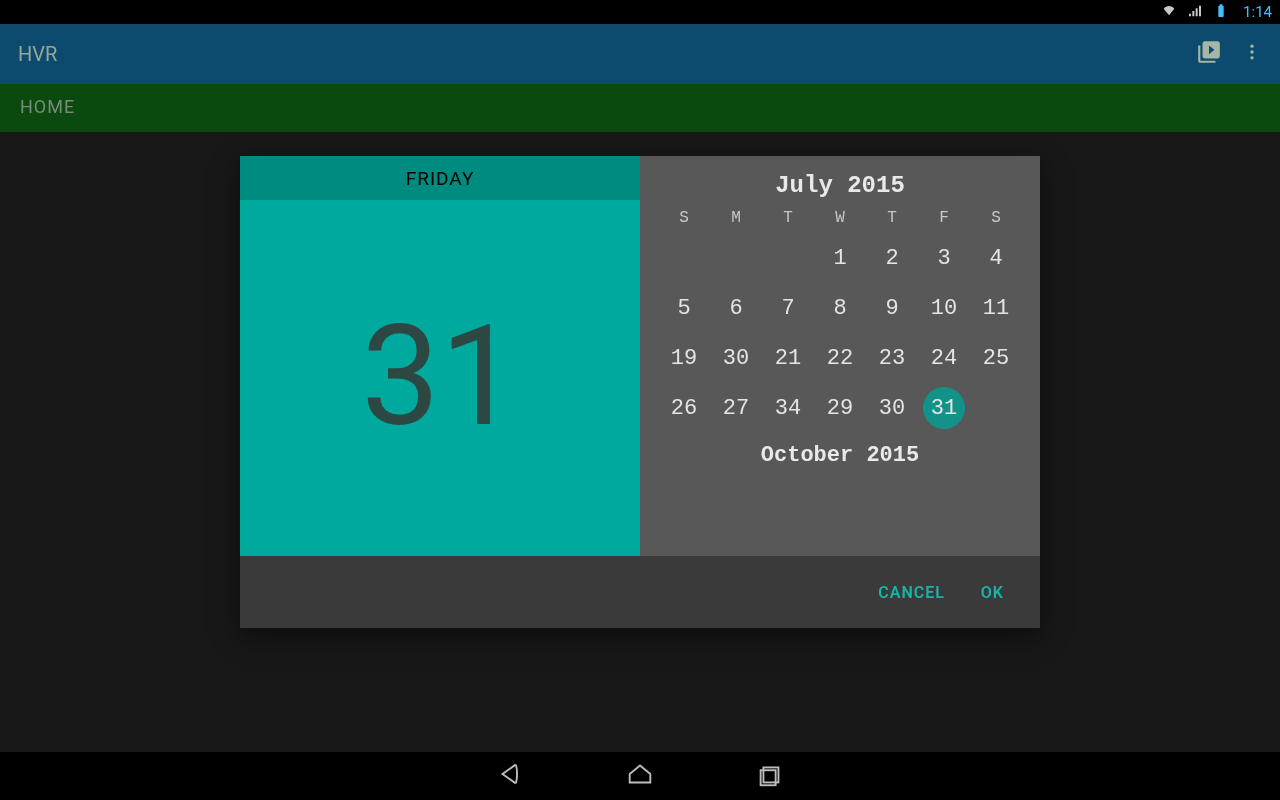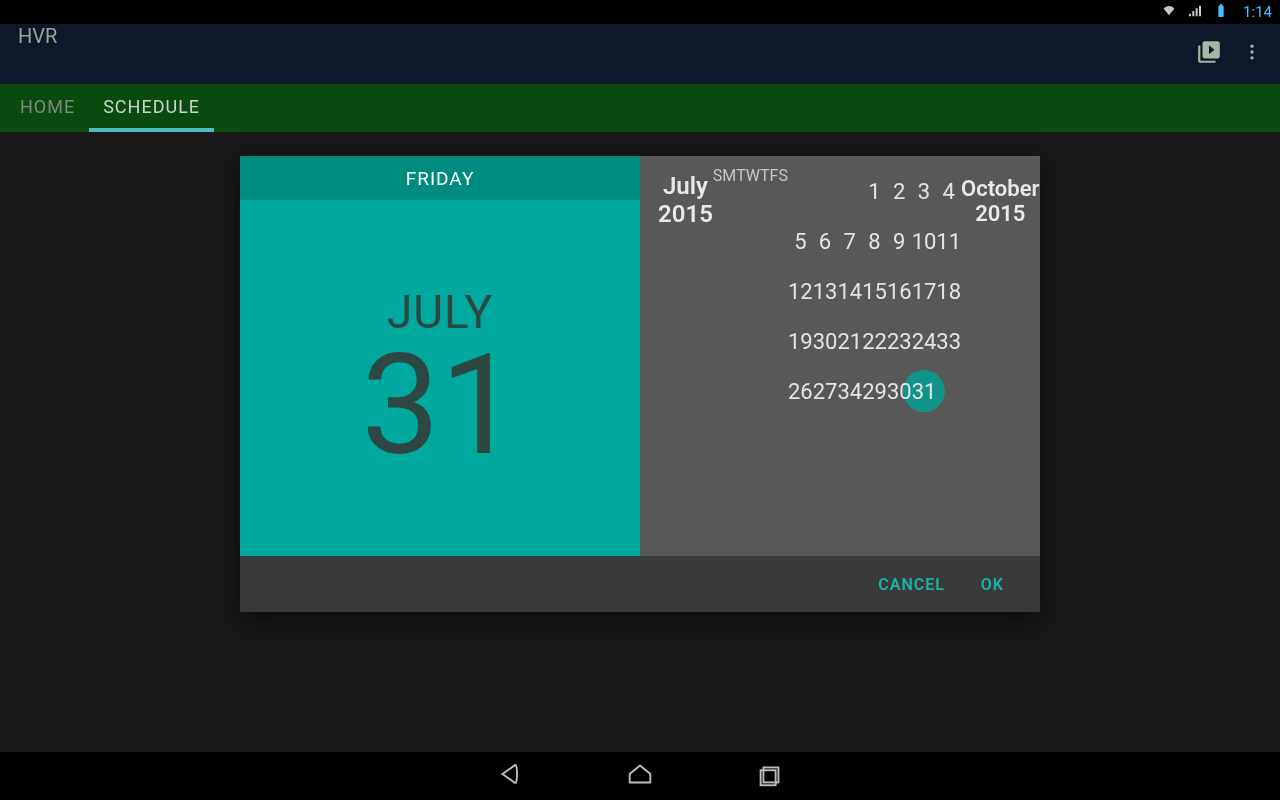--- a/index.html
+++ b/index.html
@@ -25,22 +25,23 @@
       color: #c8c8c8;
       font-size: 14px;
     }
     .status-bar .clock { color: #3dc1ff; font-size: 15px; margin-left: 4px;}
     .status-bar svg { width: 16px; height: 16px; fill: #c8c8c8; }
     .status-bar .battery svg { fill: #3dc1ff; }
 
     
     .action-bar {
       height: 60px;
-      background: #0f172a;
-      display: flex;
+      background: #0c4a6e;
+      display: flex;
+      align-items: center;
       padding: 0 18px;
       color: #b7c7b7;
       font-size: 20px;
       position: relative;
       border-bottom: none;
     }
     .action-bar .title { color: #95a895; font-size: 20px; }
     .action-bar .actions {
       margin-left: auto;
       display: flex;
@@ -96,21 +97,21 @@
     }
     .header-panel {
       width: 400px;
       background: #00a99d;
       display: flex;
       flex-direction: column;
     }
     .header-panel .weekday {
       height: 44px;
       background: #008b80;
-      color: #ffffff;
+      color: #000000;
       display: flex;
       align-items: center;
       justify-content: center;
       font-size: 19px;
       letter-spacing: 1px;
     }
     .header-panel .big {
       flex: 1;
       display: flex;
       flex-direction: column;
@@ -133,22 +134,23 @@
       font-size: 42px;
       margin-top: 0px;
       margin-bottom: 10px;
     }
 
     .calendar-panel {
       width: 400px;
       background: #585858;
       color: #d9d9d9;
       display: flex;
-      flex-direction: row;
+      flex-direction: column;
       padding: 10px 18px 0 18px;
+      font-family: Liberation Mono, monospace;
     }
     .month-title {
       text-align: center;
       font-size: 24px;
       font-weight: 600;
       color: #e9e9e9;
       padding: 6px 0 10px;
     }
     .dow-row, .week-row {
       display: grid;
@@ -181,21 +183,21 @@
     .day-cell.empty { cursor: default; }
     .next-month-title {
       text-align: center;
       font-size: 22px;
       font-weight: 600;
       color: #e9e9e9;
       padding: 10px 0 6px;
     }
 
     .dialog-buttons {
-      height: 56px;
+      height: 72px;
       background: #3a3a3a;
       display: flex;
       justify-content: flex-end;
       align-items: center;
       gap: 36px;
       padding: 0 36px;
     }
     .dlg-btn {
       color: #19b4a7;
       font-size: 16px;
@@ -255,33 +257,29 @@
           <circle cx="12" cy="19" r="2"></circle>
         </svg>
     </span>
   </div>
 </div>
 
 <div class="tab-row">
   <div class="tab">
     <span>HOME</span>
   </div>
-  <div class="tab active">
-    <span>SCHEDULE</span>
-  </div>
 </div>
 
 <div class="backdrop"></div>
 
 <div class="dialog">
   <div class="dialog-body">
     <div class="header-panel">
       <div class="weekday">FRIDAY</div>
       <div class="big">
-        <div class="month-label">JULY</div>
         <div class="day-number">31</div>
       </div>
     </div>
 
     <div class="calendar-panel">
       <div class="month-title">July 2015</div>
       <div class="dow-row" id="dow-row">
           <div class="dow-cell">S</div>
           <div class="dow-cell">M</div>
           <div class="dow-cell">T</div>
@@ -332,62 +330,39 @@
             </div>
             <div class="day-cell">
               <span class="num">10</span>
             </div>
             <div class="day-cell">
               <span class="num">11</span>
             </div>
           </div>
           <div class="week-row">
             <div class="day-cell">
-              <span class="num">12</span>
-            </div>
-            <div class="day-cell">
-              <span class="num">13</span>
-            </div>
-            <div class="day-cell">
-              <span class="num">14</span>
-            </div>
-            <div class="day-cell">
-              <span class="num">15</span>
-            </div>
-            <div class="day-cell">
-              <span class="num">16</span>
-            </div>
-            <div class="day-cell">
-              <span class="num">17</span>
-            </div>
-            <div class="day-cell">
-              <span class="num">18</span>
-            </div>
-          </div>
-          <div class="week-row">
-            <div class="day-cell">
               <span class="num">19</span>
             </div>
             <div class="day-cell">
               <span class="num">30</span>
             </div>
             <div class="day-cell">
               <span class="num">21</span>
             </div>
             <div class="day-cell">
               <span class="num">22</span>
             </div>
             <div class="day-cell">
               <span class="num">23</span>
             </div>
             <div class="day-cell">
               <span class="num">24</span>
             </div>
             <div class="day-cell">
-              <span class="num">33</span>
+              <span class="num">25</span>
             </div>
           </div>
           <div class="week-row">
             <div class="day-cell">
               <span class="num">26</span>
             </div>
             <div class="day-cell">
               <span class="num">27</span>
             </div>
             <div class="day-cell">

